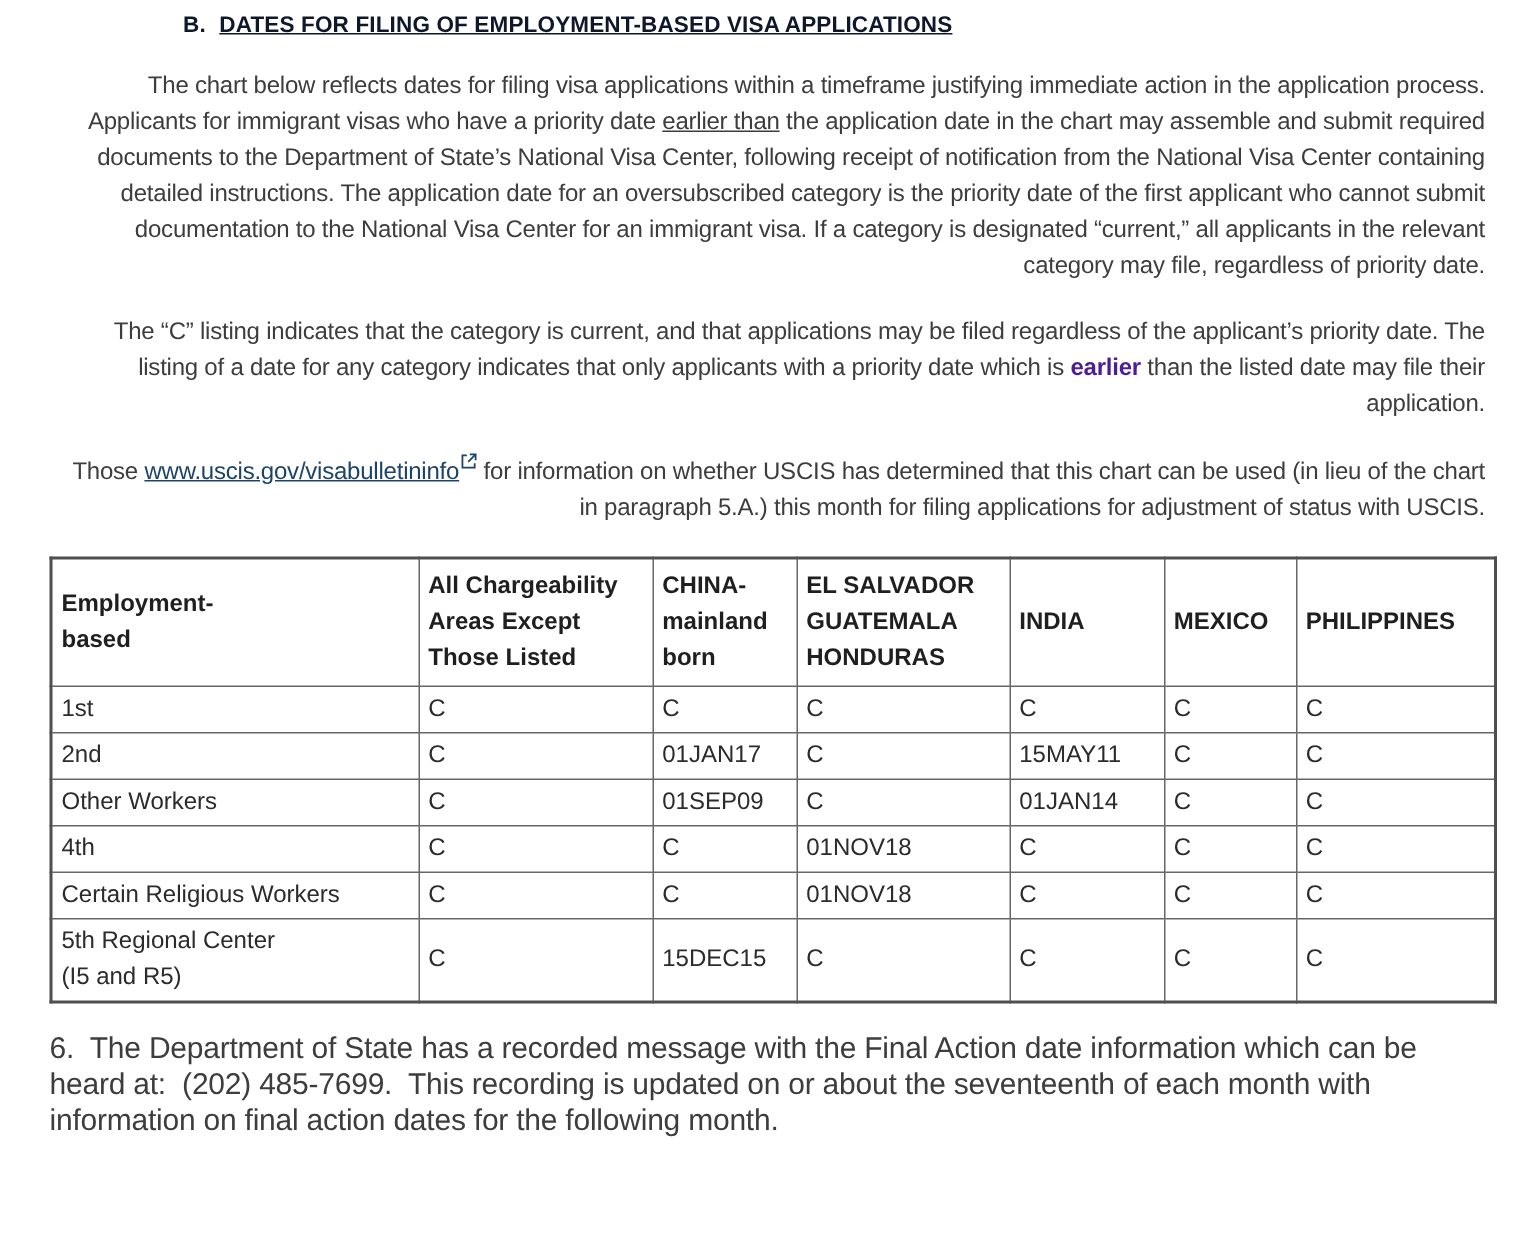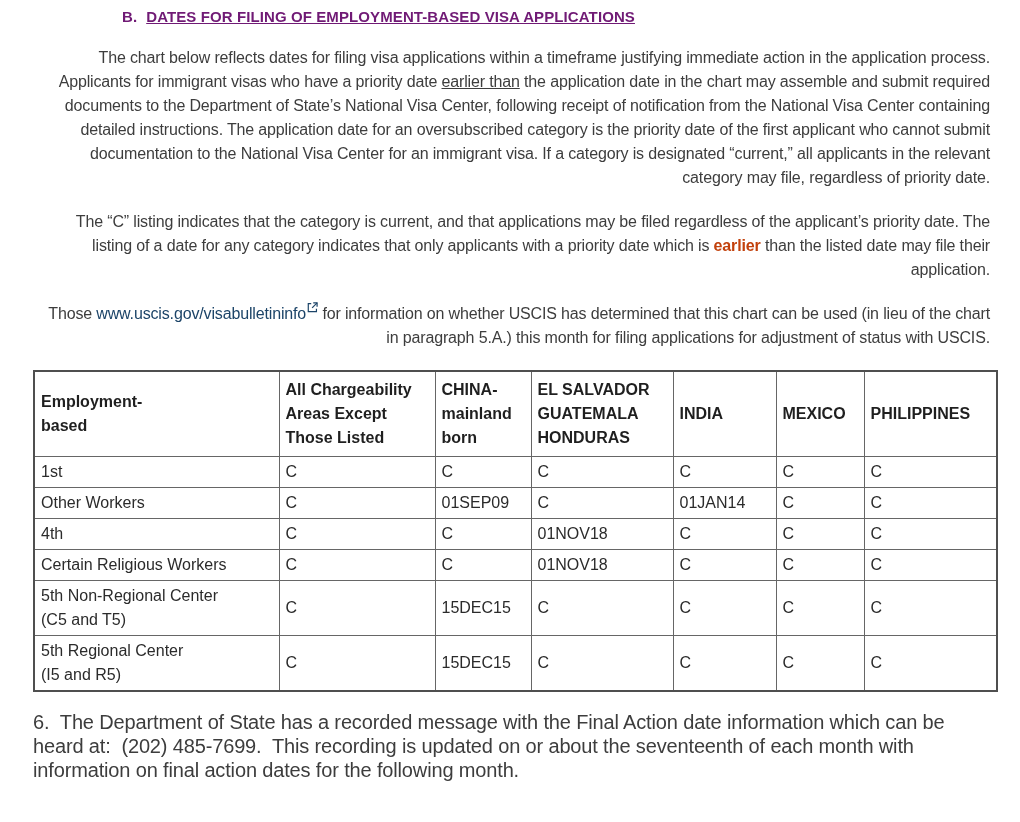--- a/index.html
+++ b/index.html
@@ -9,37 +9,38 @@
     min-height: 822px;
     background: #ffffff;
     font-family: "Liberation Sans", sans-serif;
     color: #3d3d3d;
     padding: 6px 24px 20px 33px;
   }
   h2.section-heading {
     margin: 2px 0 21px 89px;
     font-size: 15px;
     font-weight: bold;
-    color: #701a75;
+    color: #0f172a;
     letter-spacing: 0.1px;
   }
   h2.section-heading .sec-title { text-decoration: underline; margin-left: 9px; }
   p.body-par {
     margin: 0 0 20px 0;
     font-size: 16px;
     line-height: 24px;
     letter-spacing: -0.15px;
     color: #3d3d3d;
     max-width: 957px;
     text-align: right;
   }
   .u-inline { text-decoration: underline; }
-  b.b-inline { font-weight: bold; color: #c2410c; }
+  b.b-inline { font-weight: bold; color: #4c1d95; }
   a.doc-link {
     color: #1c4468;
+    text-decoration: underline;
     cursor: pointer;
   }
   .ext-icon {
     display: inline-block;
     color: #1c4468;
     vertical-align: 6px;
     margin-left: 1px;
     line-height: 0;
     cursor: pointer;
   }
@@ -127,20 +128,29 @@
       <tr>
         <td>1st</td>
         <td>C</td>
         <td>C</td>
         <td>C</td>
         <td>C</td>
         <td>C</td>
         <td>C</td>
       </tr>
       <tr>
+        <td>2nd</td>
+        <td>C</td>
+        <td>01JAN17</td>
+        <td>C</td>
+        <td>15MAY11</td>
+        <td>C</td>
+        <td>C</td>
+      </tr>
+      <tr>
         <td>Other Workers</td>
         <td>C</td>
         <td>01SEP09</td>
         <td>C</td>
         <td>01JAN14</td>
         <td>C</td>
         <td>C</td>
       </tr>
       <tr>
         <td>4th</td>
@@ -154,30 +164,20 @@
       <tr>
         <td>Certain Religious Workers</td>
         <td>C</td>
         <td>C</td>
         <td>01NOV18</td>
         <td>C</td>
         <td>C</td>
         <td>C</td>
       </tr>
       <tr>
-        <td class="preline">5th Non-Regional Center
-(C5 and T5)</td>
-        <td>C</td>
-        <td>15DEC15</td>
-        <td>C</td>
-        <td>C</td>
-        <td>C</td>
-        <td>C</td>
-      </tr>
-      <tr>
         <td class="preline">5th Regional Center
 (I5 and R5)</td>
         <td>C</td>
         <td>15DEC15</td>
         <td>C</td>
         <td>C</td>
         <td>C</td>
         <td>C</td>
       </tr>
     </tbody>

